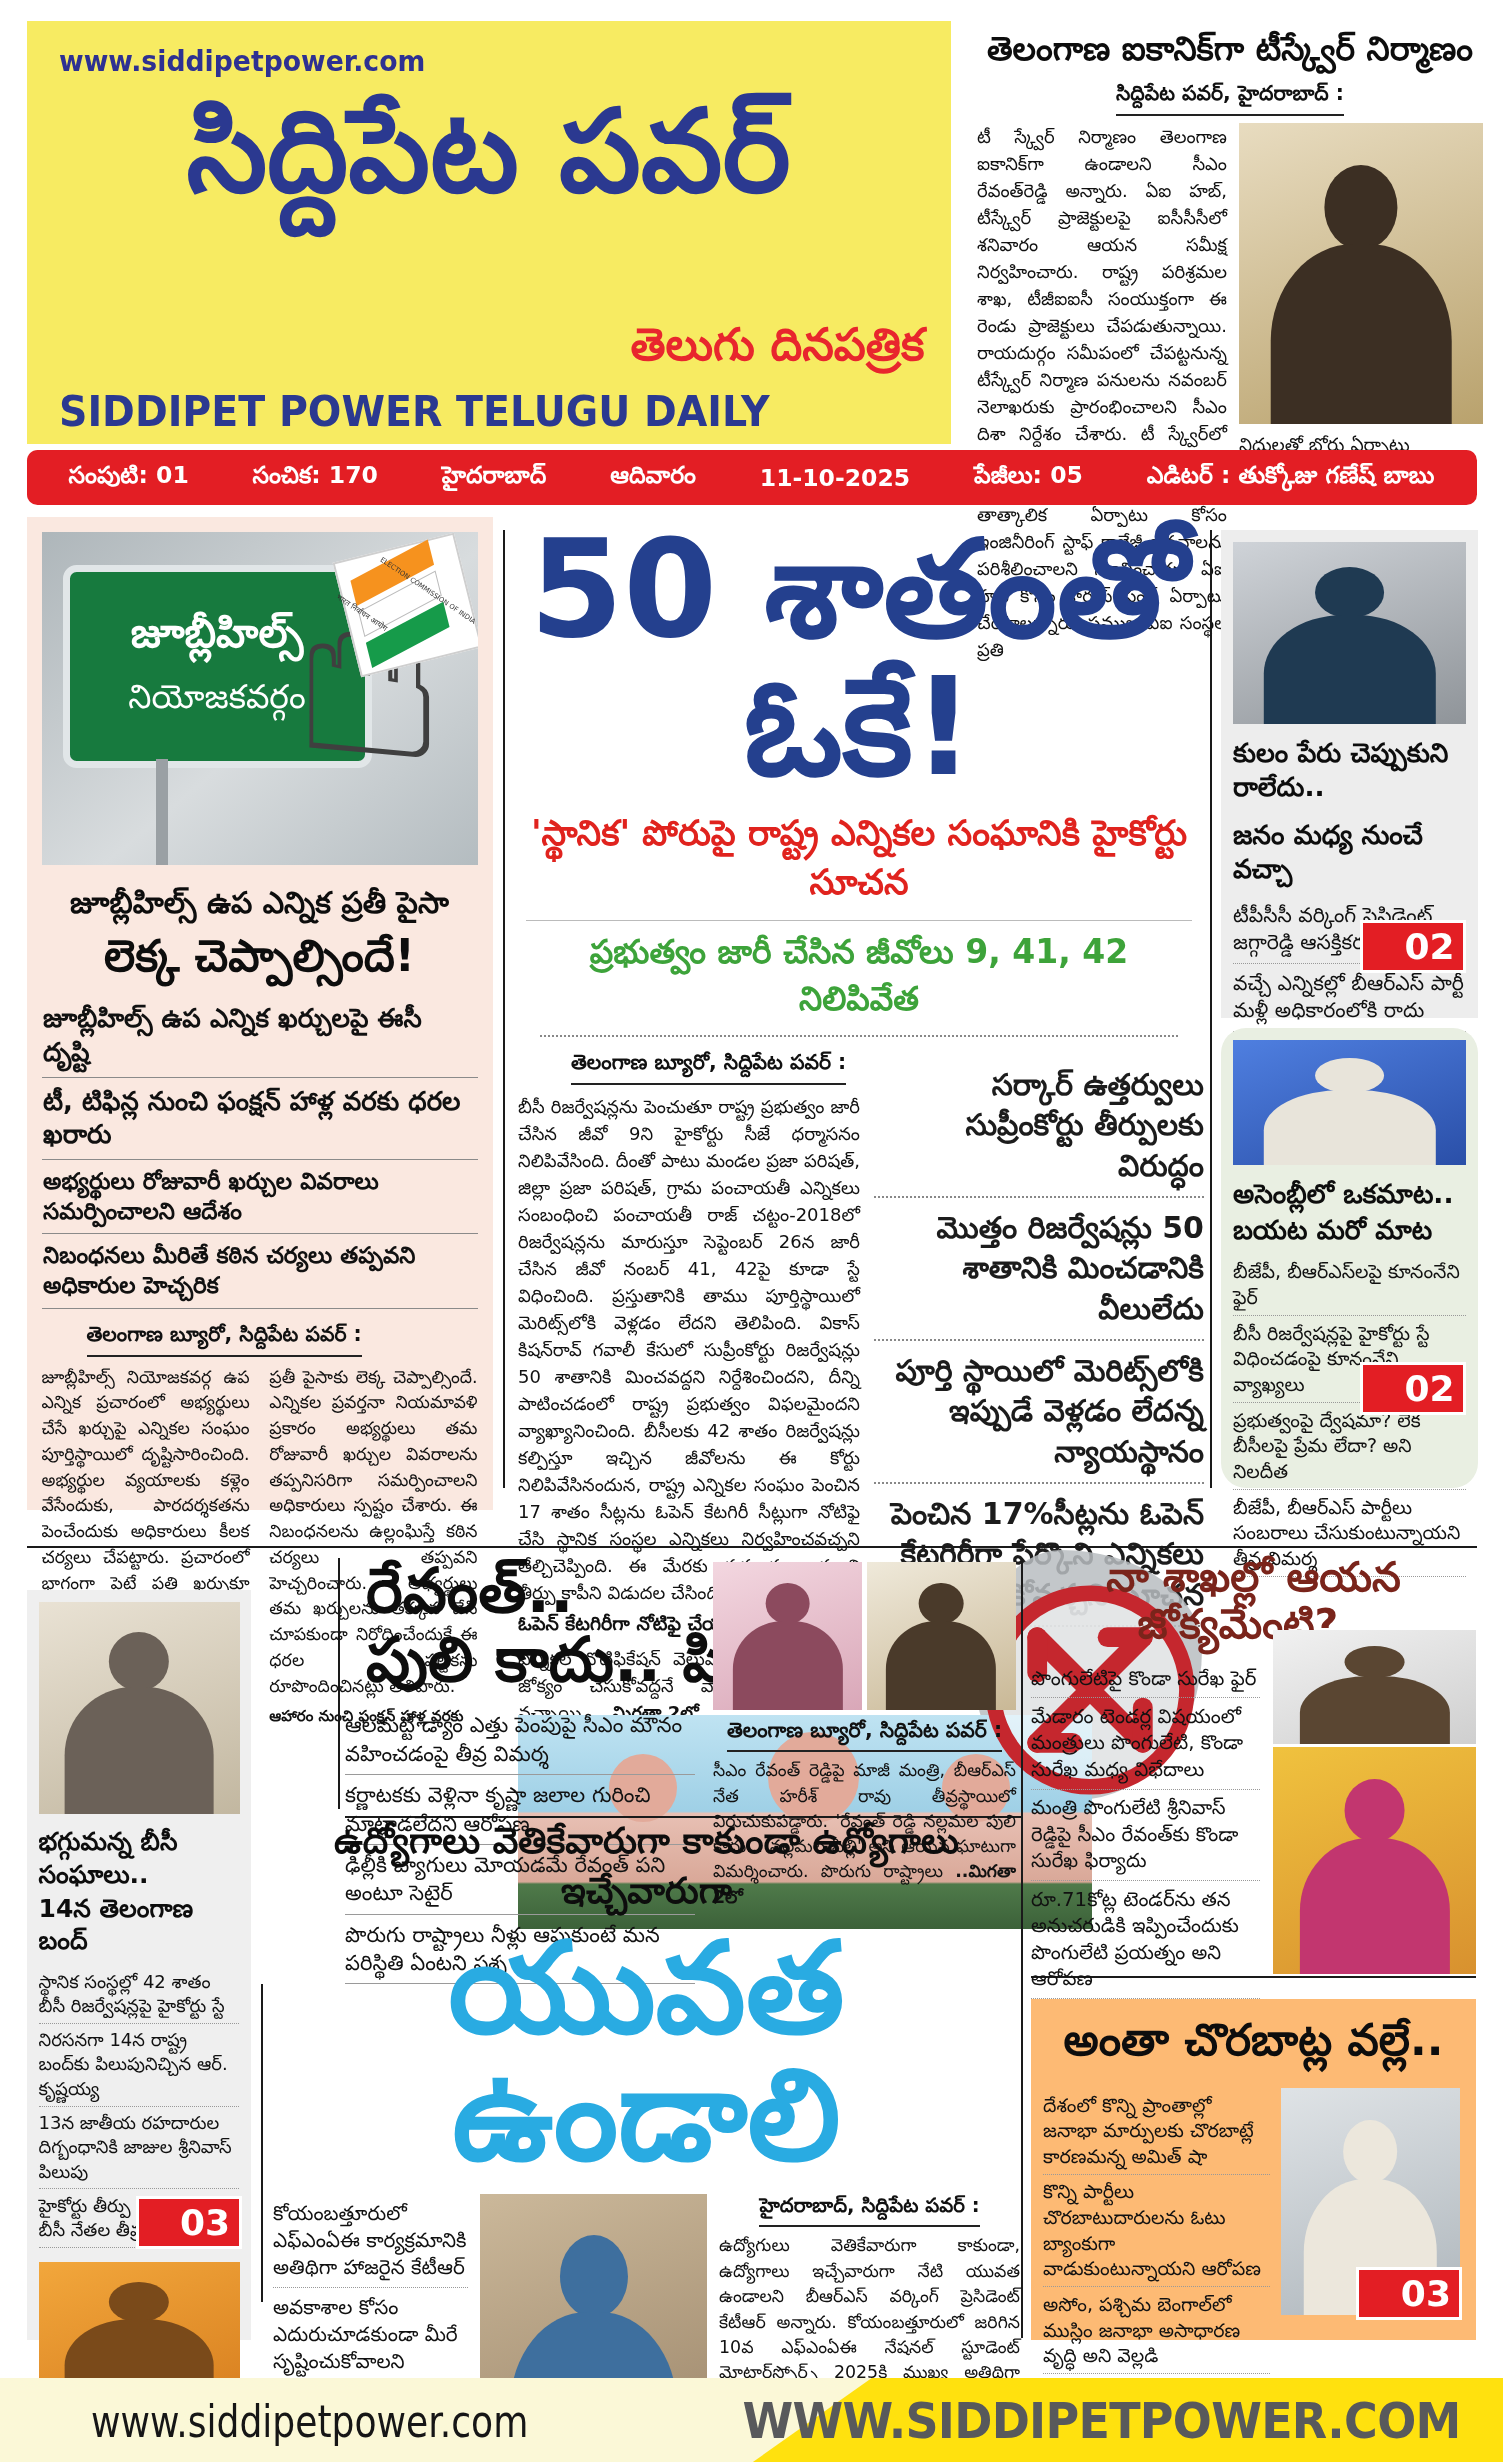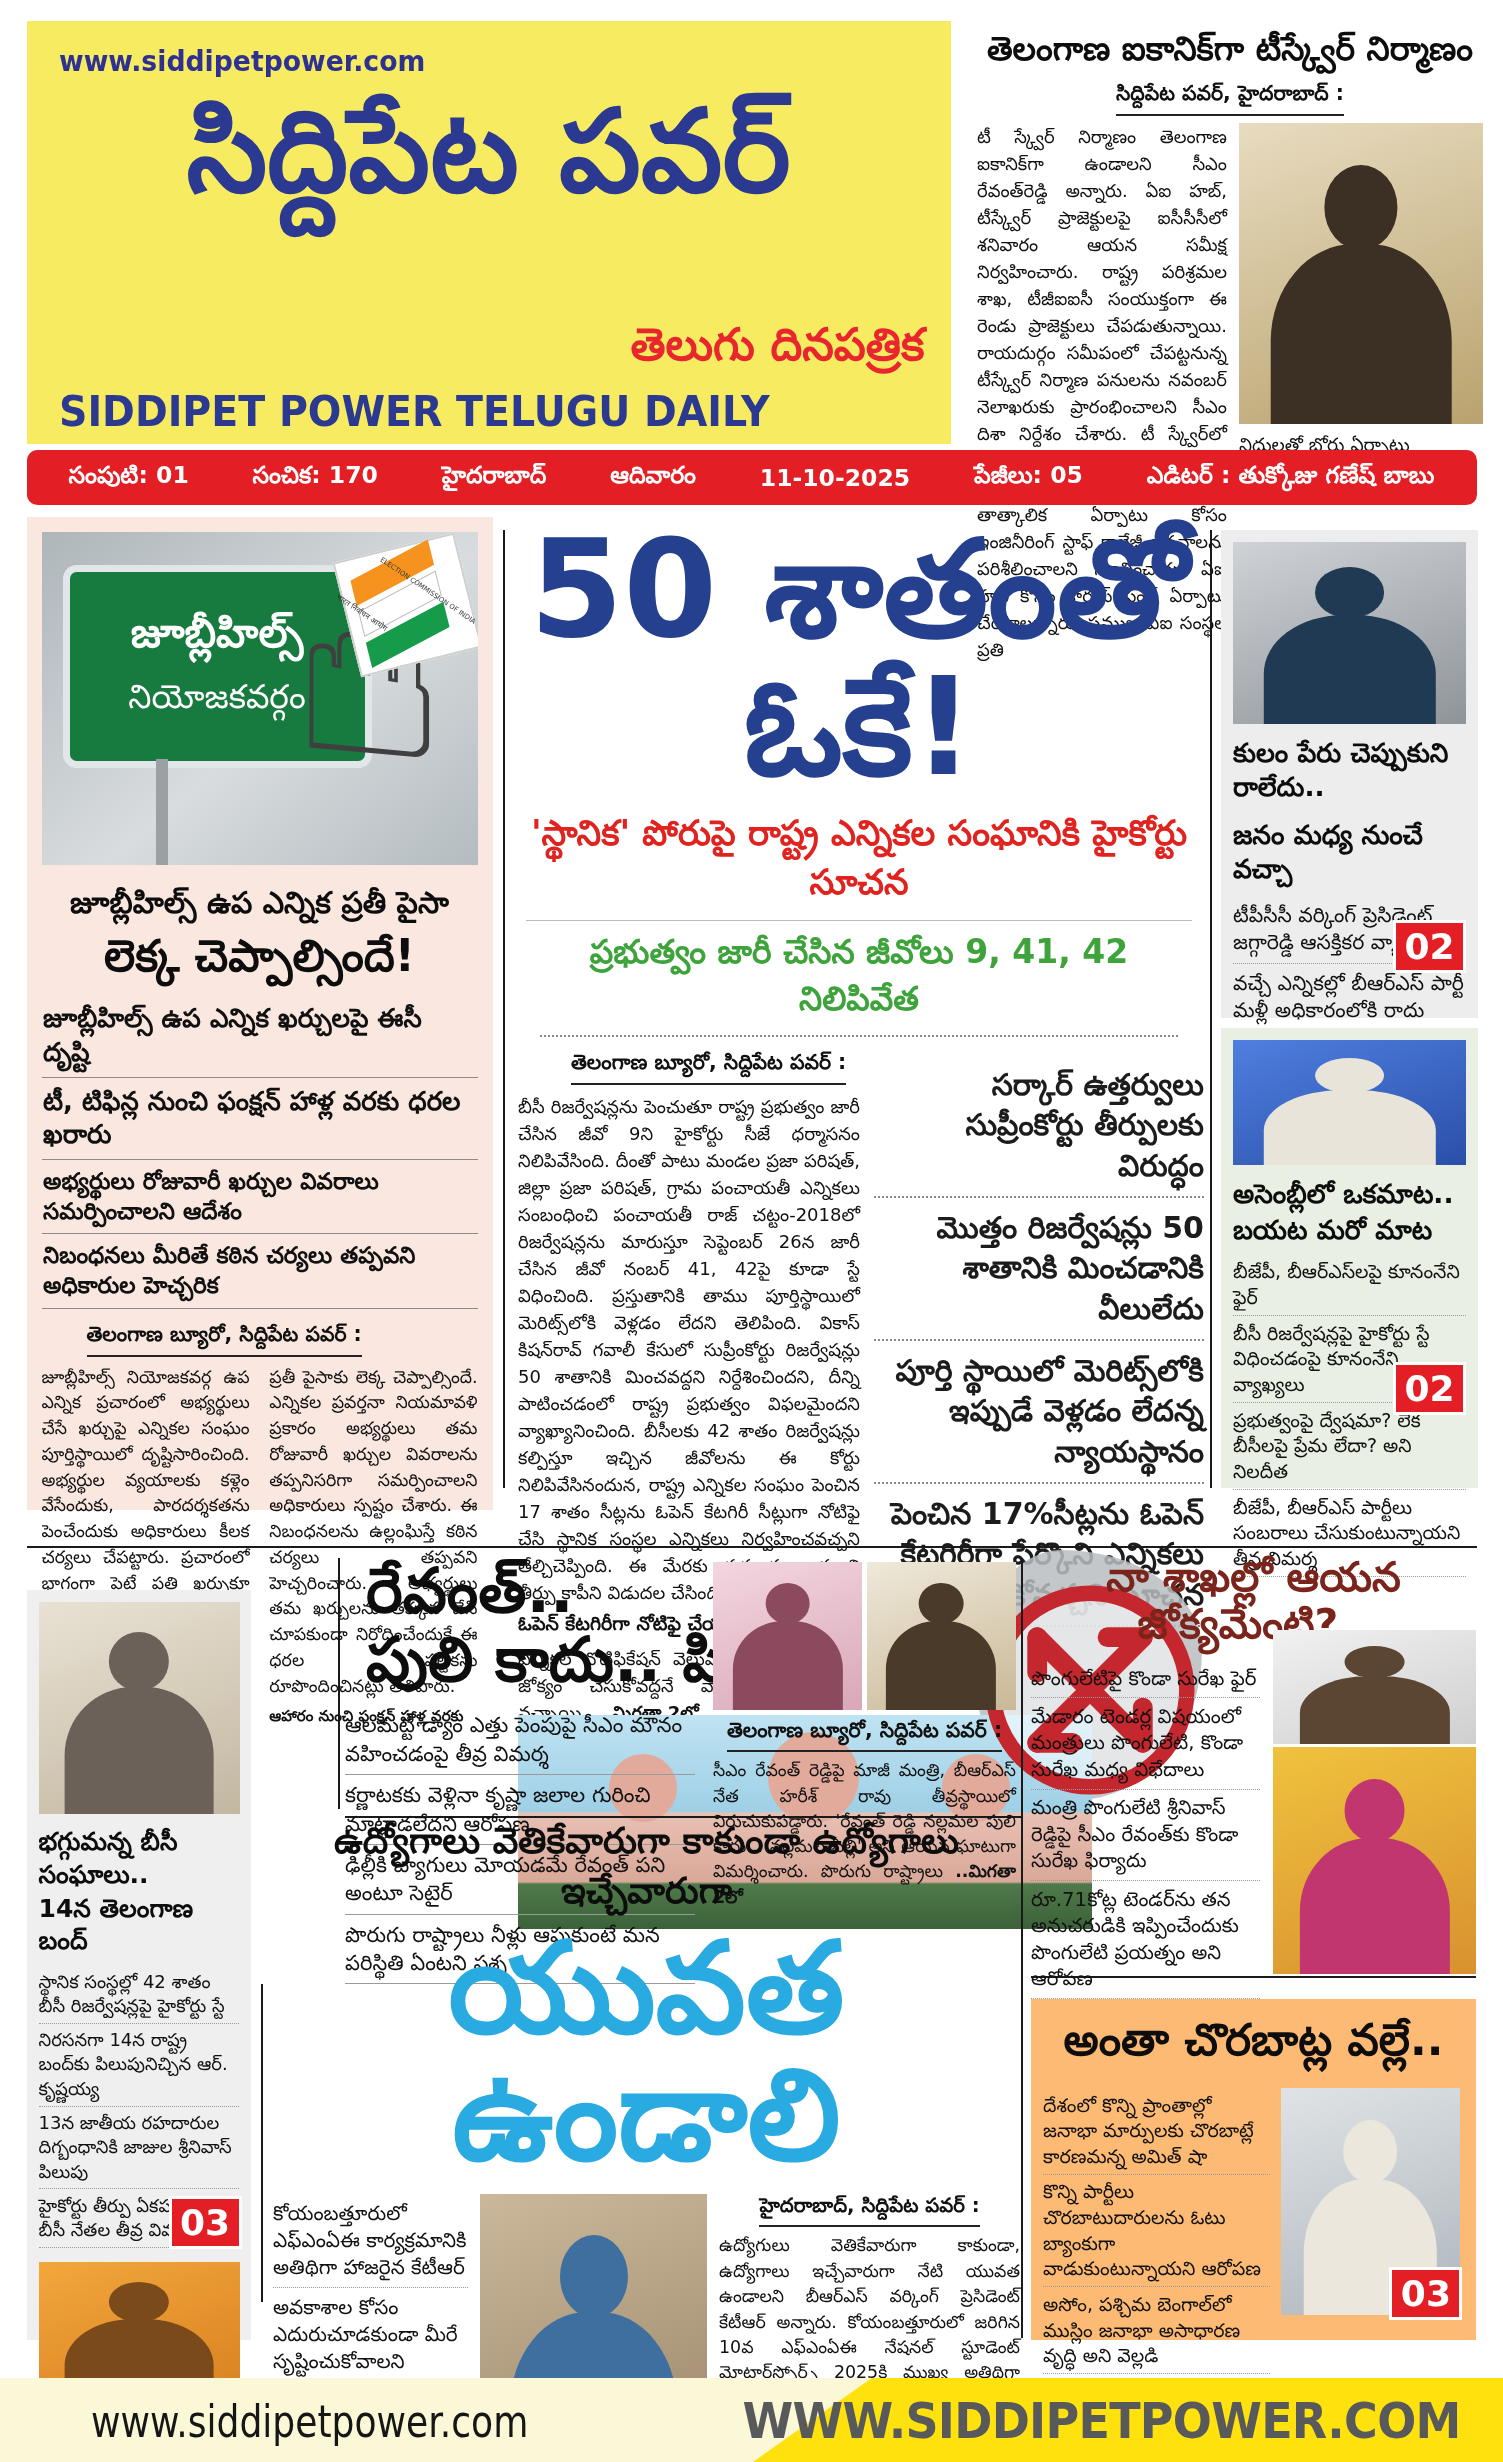--- a/index.html
+++ b/index.html
@@ -86,26 +86,26 @@
   #hc-photo .dome{position:absolute;top:18%;width:68px;height:68px;border-radius:50%;background:#e2aa9a;}
   #telangana-map{position:absolute;left:463px;top:500px;width:227px;height:250px;background:#b9bdc1;
                  border-radius:38% 62% 55% 45%/50% 40% 60% 50%;opacity:.85;}
   #vote-stamp{position:absolute;left:468px;top:530px;width:220px;height:220px;}
   
   .sidebox{box-sizing:border-box;padding:12px;}
   #jagga{left:1221px;top:530px;width:257px;height:488px;background:#EDEDED;}
   #jagga .photo{width:233px;height:182px;}
   .side-h{font-size:26.5px;font-weight:800;line-height:1.3;margin-top:12px;color:#0d0d0d;}
   .sb{font-size:20.4px;line-height:1.35;padding:6px 0;border-bottom:1.5px dotted #999;}
-  #kunamneni{left:1221px;top:1028px;width:257px;height:460px;background:#E9EFE2;}
+  #kunamneni{left:1221px;top:1028px;width:257px;height:460px;background:#E9EFE2;border-radius:25px;}
   #kunamneni .photo{width:233px;height:125px;}
   #kunamneni .sb{font-size:19px;padding:4.5px 0;}
   .badge{position:absolute;width:73px;height:53px;background:#E31E24;color:#fff;display:flex;
          align-items:center;justify-content:center;font-size:36px;font-weight:800;
-         box-shadow:inset 0 0 0 3px #fff;}
+         box-shadow:inset 0 0 0 3px #fff;padding-left:33px;}
   
   #harish{left:345px;top:1556px;width:676px;height:257px;}
   #harish .hl{font-size:62px;font-weight:800;line-height:1.12;color:#0d0d0d;padding-left:21px;}
   #harish .bullets{width:350px;margin-top:10.6px;}
   #harish .sb{font-size:21px;border-bottom:1.5px solid #9a9a9a;}
   #harish .right{position:absolute;left:368px;top:6px;width:303px;}
   #harish .pics{display:flex;gap:4.5px;}
   #harish .photo{width:149px;height:148px;}
   #harish .dateline{margin:7.6px auto 6px auto;}
   #harish .body{font-size:17.4px;line-height:1.45;text-align:justify;}

